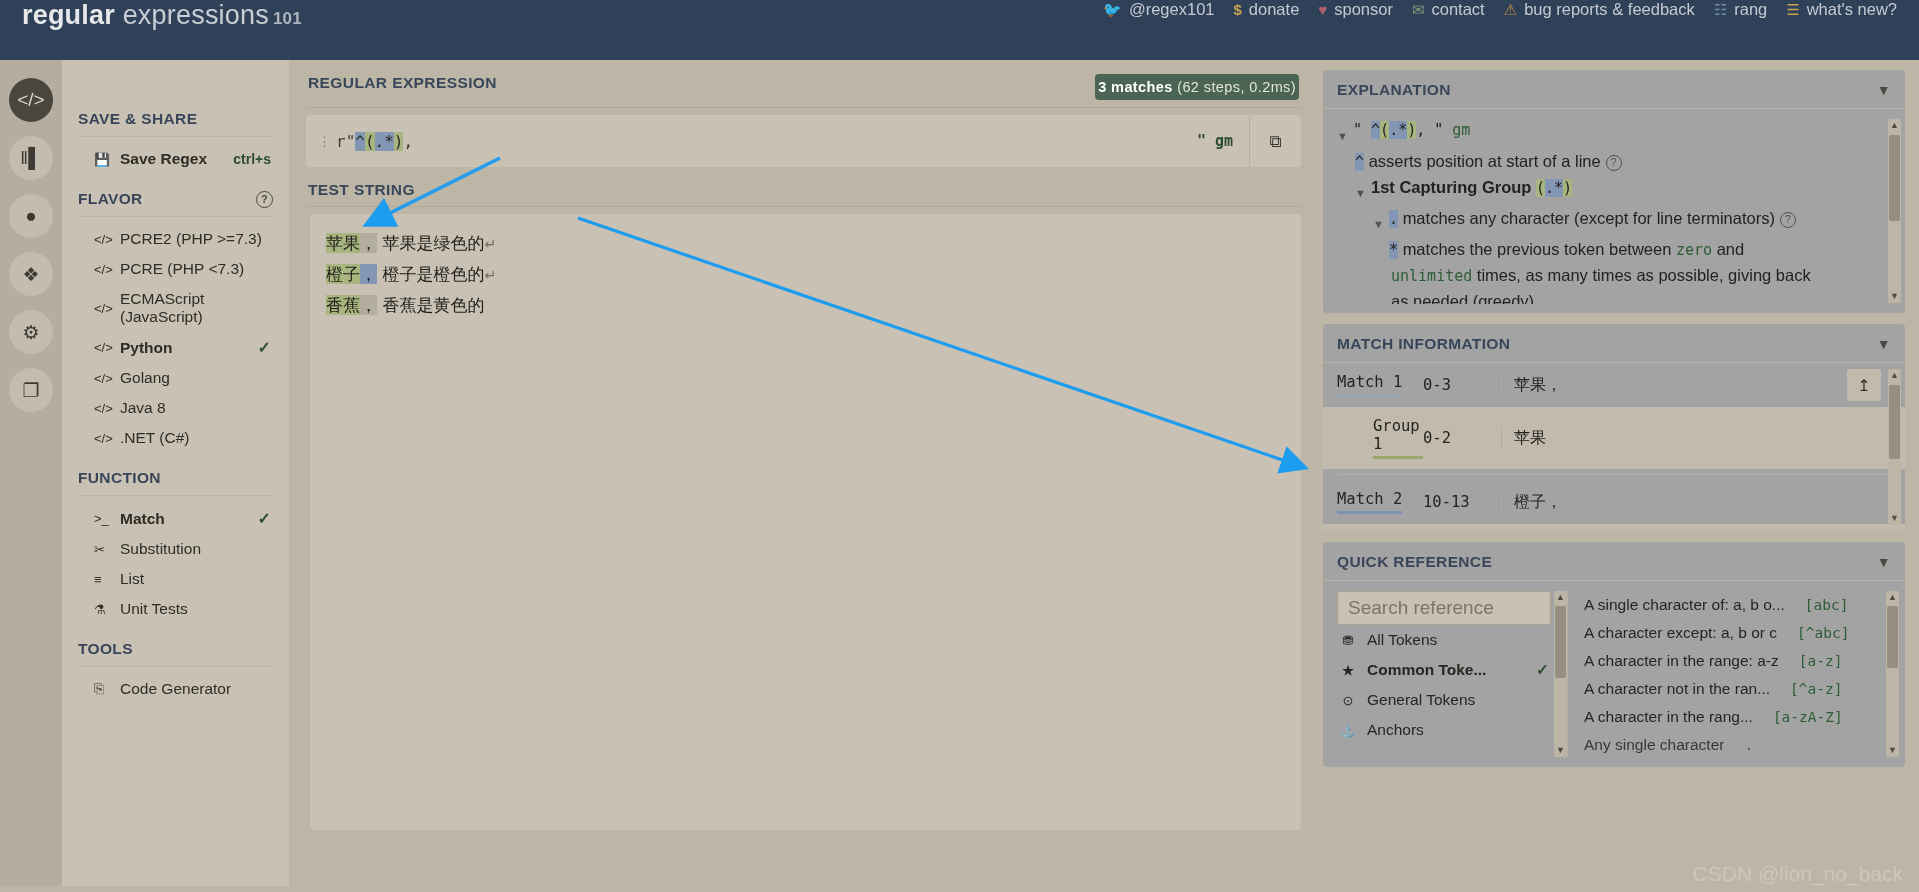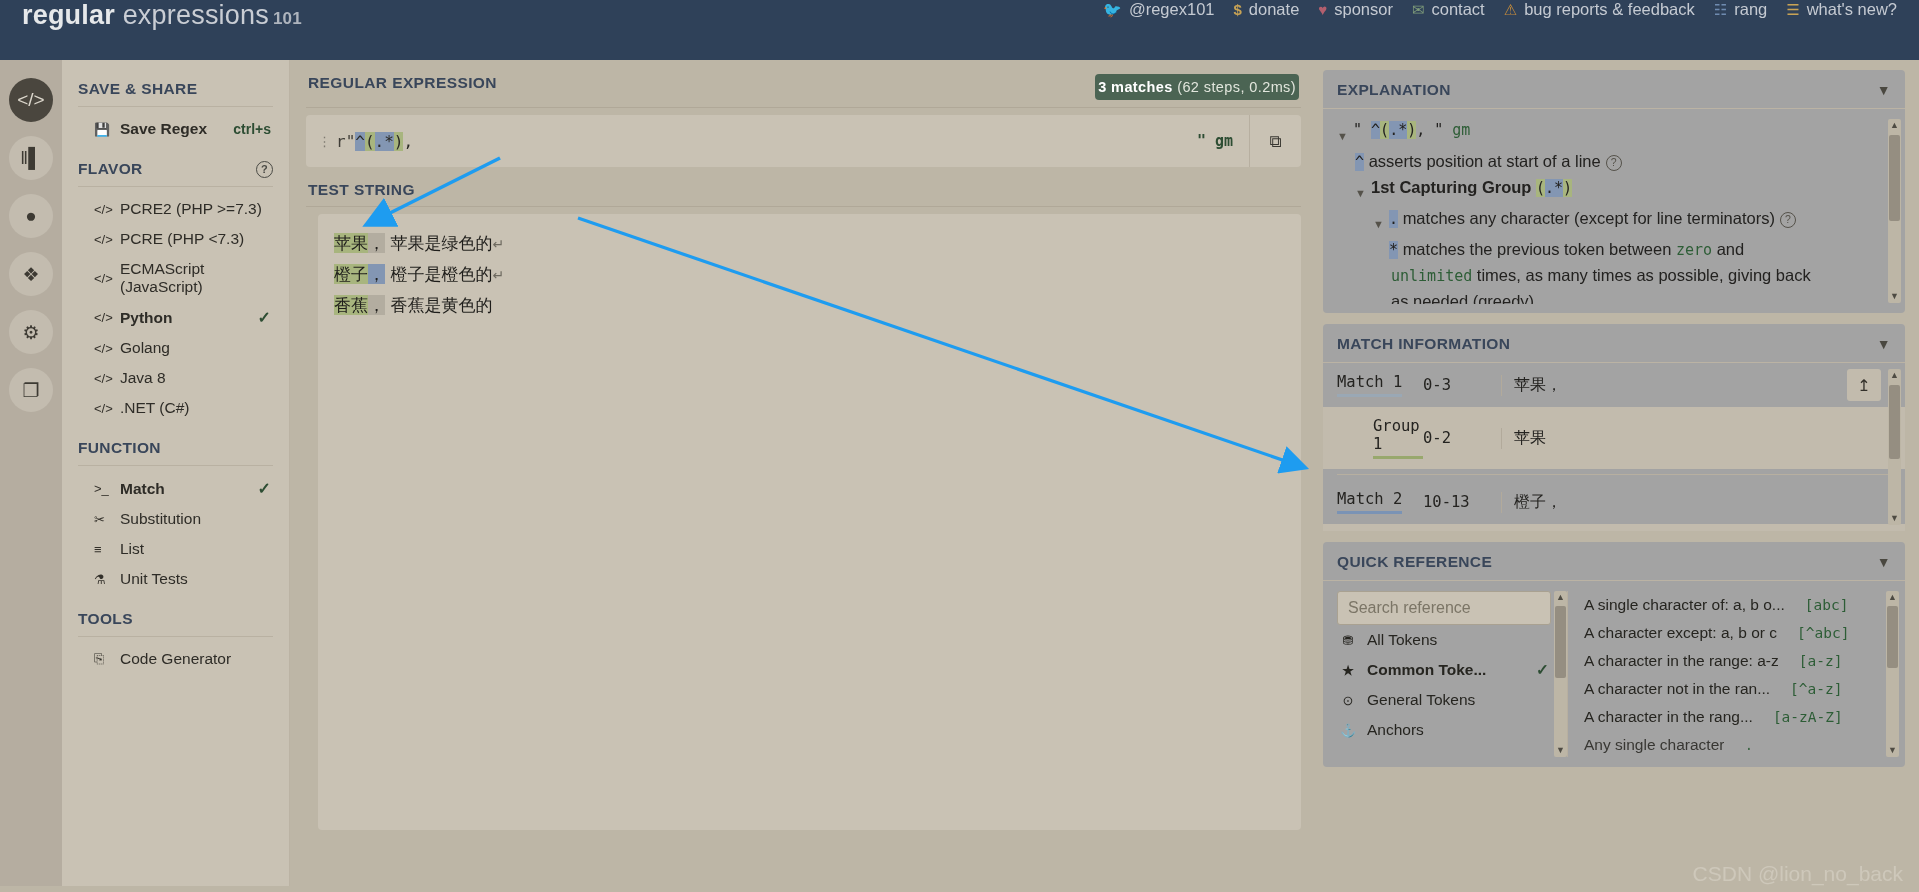--- a/index.html
+++ b/index.html
@@ -54,21 +54,21 @@
   }
   .rail-btn.active { background: #4a463e; color: #ddd8cd; }
 
   
   .sidebar {
     width: 228px; background: #c9c2b4; flex: none;
     padding: 20px 0 0 0;
     border-right: 1px solid #bbb3a4;
     overflow: hidden;
   }
-  .sb-inner { padding: 0 14px; }
+  .sb-inner { padding: 0 14px; margin-top: 30px; }
   .sb-head {
     font-size: 15.5px; font-weight: 700; color: #39465a;
     letter-spacing: .35px; padding: 0 2px 8px 2px;
     display: flex; align-items: center; justify-content: space-between;
   }
   .sb-head .q {
     width: 17px; height: 17px; border-radius: 50%;
     border: 1.4px solid #4a4a45; color: #4a4a45;
     font-size: 11px; font-weight: 700;
     display: flex; align-items: center; justify-content: center;
@@ -120,21 +120,21 @@
   .hl-green { background: #a8b57e; }
   .rx-flags { margin-left: auto; color: #2d4d33; font-weight: 700; padding-right: 16px; font-size: 15px; }
   .rx-copy {
     width: 52px; height: 52px; border-left: 1px solid #b7afa0;
     display: flex; align-items: center; justify-content: center;
     color: #3a3832; font-size: 17px; cursor: pointer;
   }
 
   .test-box {
     background: #c9c2b4; border-radius: 4px;
-    margin: 7px 4px 0 16px; height: 616px;
+    margin: 7px 4px 0 8px; height: 616px;
     padding: 14px 16px;
     font-family: "DejaVu Serif", serif; font-size: 17px;
     color: #1f1e1b; line-height: 30px;
     overflow: hidden;
   }
   .ts-line { white-space: pre; }
   .m-green { background: #a8b57e; }
   .m-grey  { background: #b3ada0; }
   .m-blue  { background: #8396b3; }
   .crlf { color: #6e6a60; font-family: "DejaVu Sans", sans-serif; font-size: 14px; }
@@ -204,21 +204,21 @@
     display: flex; align-items: center; justify-content: center;
     font-size: 16px; color: #33302a; cursor: pointer;
   }
 
   
   .qr-body { display: flex; height: 186px; padding: 10px 12px 10px 14px; gap: 0; }
   .qr-left { width: 230px; flex: none; position: relative; padding-right: 16px; }
   .qr-search {
     width: 100%; height: 34px; background: #c9c2b4;
     border: 1px solid #a9a191; border-radius: 3px;
-    padding: 12px 10px; font-size: 16px; color: #3a382f;
+    padding: 12px 10px; font-size: 19px; color: #3a382f;
     font-family: "Liberation Sans", sans-serif; outline: none;
   }
   .qr-search::placeholder { color: #7b7566; }
   .qr-item {
     display: flex; align-items: center; gap: 10px;
     padding: 6px 2px; font-size: 15.5px; color: #262520; cursor: pointer;
   }
   .qr-item.bold { font-weight: 700; }
   .qr-item .ico { width: 18px; text-align: center; font-size: 13px; }
   .qr-item .chk { margin-left: auto; color: #2d4d33; font-weight: 700; }

